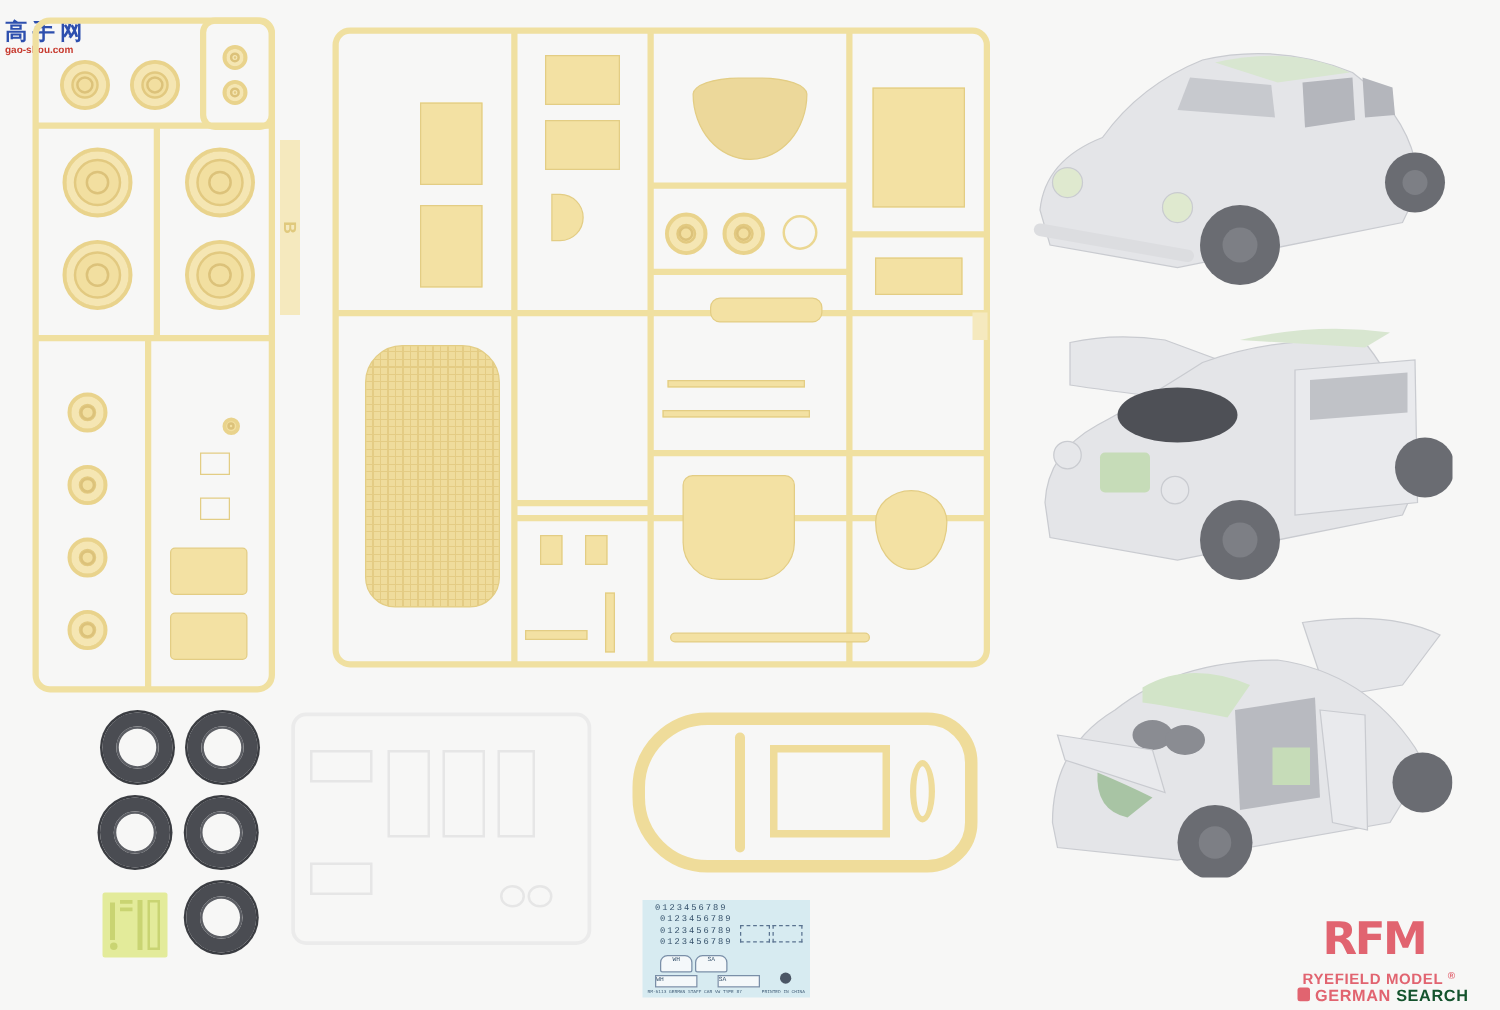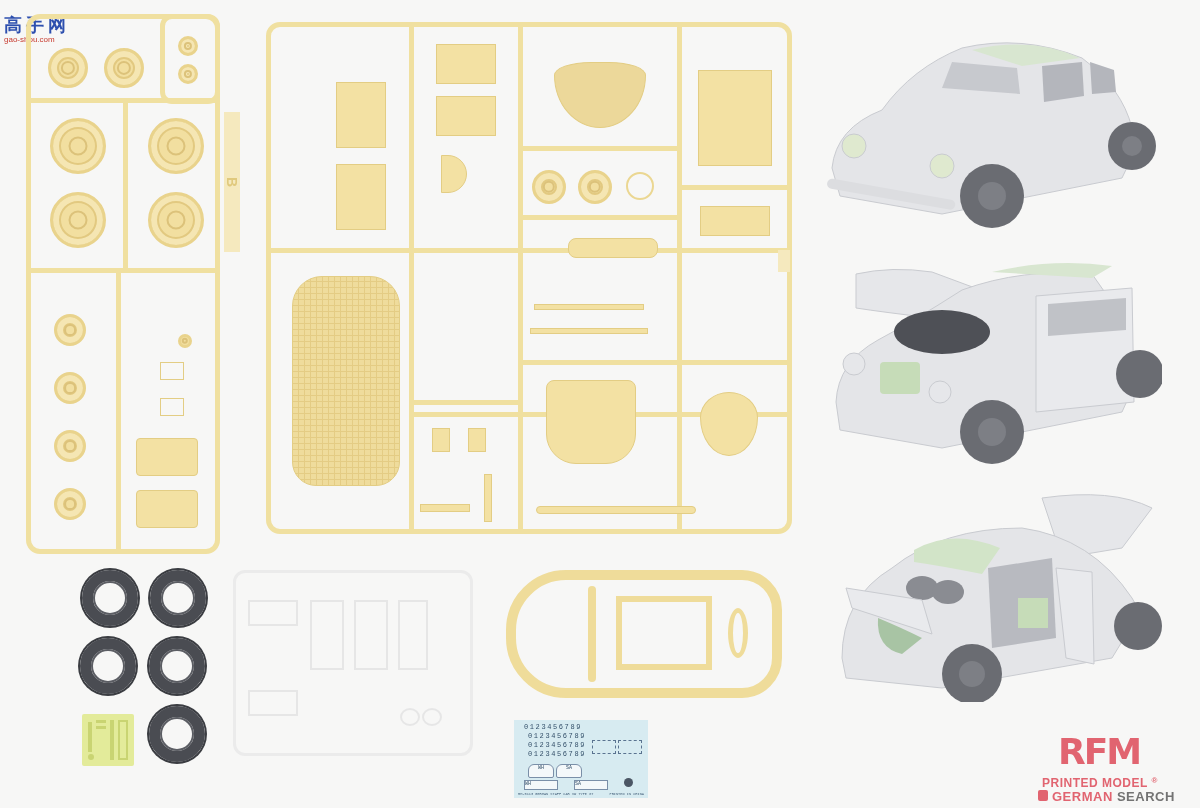--- a/index.html
+++ b/index.html
@@ -53,26 +53,26 @@
     position:absolute; left:1042px; top:730px; font-family:"DejaVu Sans", sans-serif;
     font-weight:bold; font-size:36px; letter-spacing:-2px; color:#e16470; line-height:44px;margin-left:16px;
   }
   .logo-ryf {
     position:absolute; left:1042px; top:776px; font-size:12px; color:#e16470; font-weight:bold; letter-spacing:0.5px;
   }
   .logo-hs {
     position:absolute; left:1040px; top:789px; font-size:13px; font-weight:bold; letter-spacing:0.5px;
   }
   .logo-hs .hobby { color:#e16470; }
-  .logo-hs .search { color:#737373; }
+  .logo-hs .search { color:#14532d; }
   .wm {
     position:absolute; left:4px; top:15px; width:74px; height:34px;
   }
   .wm .cn { font-size:18px; font-weight:bold; color:#2d4fae; letter-spacing:4px; line-height:20px; }
-  .wm .url { font-size:8px; font-weight:normal; color:#c73a2e; line-height:10px; }
+  .wm .url { font-size:8px; font-weight:bold; color:#c73a2e; line-height:10px; }
   .sprue-tag {
     position:absolute; left:224px; top:112px; width:16px; height:140px;
     background:#f5e9be; color:#e0c97d; font-weight:bold; font-size:14px;
     text-align:center; writing-mode:vertical-rl;
   }
   .pe-fret { position:absolute; left:82px; top:714px; width:52px; height:52px; background:#e3eb9a; border-radius:2px; }
   .pe-fret i { position:absolute; background:#c9d472; }
 </style>
 </head>
 <body>
@@ -248,20 +248,20 @@
   <path d="M166 80 L230 70 L234 150 L170 160 Z" fill="#b8bac0"></path>
   <rect x="196" y="110" width="30" height="30" fill="#c6dcb8"></rect>
   <path d="M234 80 L270 84 L272 176 L244 170 Z" fill="#e9eaed" stroke="#c9cbd0"></path>
   <circle cx="150" cy="186" r="30" fill="#6a6c72"></circle>
     <circle cx="150" cy="186" r="13" fill="#7d7f85"></circle>
   <circle cx="316" cy="138" r="24" fill="#6a6c72"></circle>
 </svg>
 
 <div class="logo-rfm">RFM</div>
 <div class="logo-ryf">
-  <span>PRINTED MODEL</span>
+  <span>RYEFIELD MODEL</span>
   <span style="font-size:8px;vertical-align:top;">®</span>
 </div>
 <div class="logo-hs">
   <span class="abs" style="left:-2px;top:1px;width:10px;height:11px;background:#e16470;border-radius:2px;"></span>
   <span style="padding-left:12px;" class="hobby">GERMAN</span>
   <span class="search">SEARCH</span>
 </div>
 
 </body></html>

